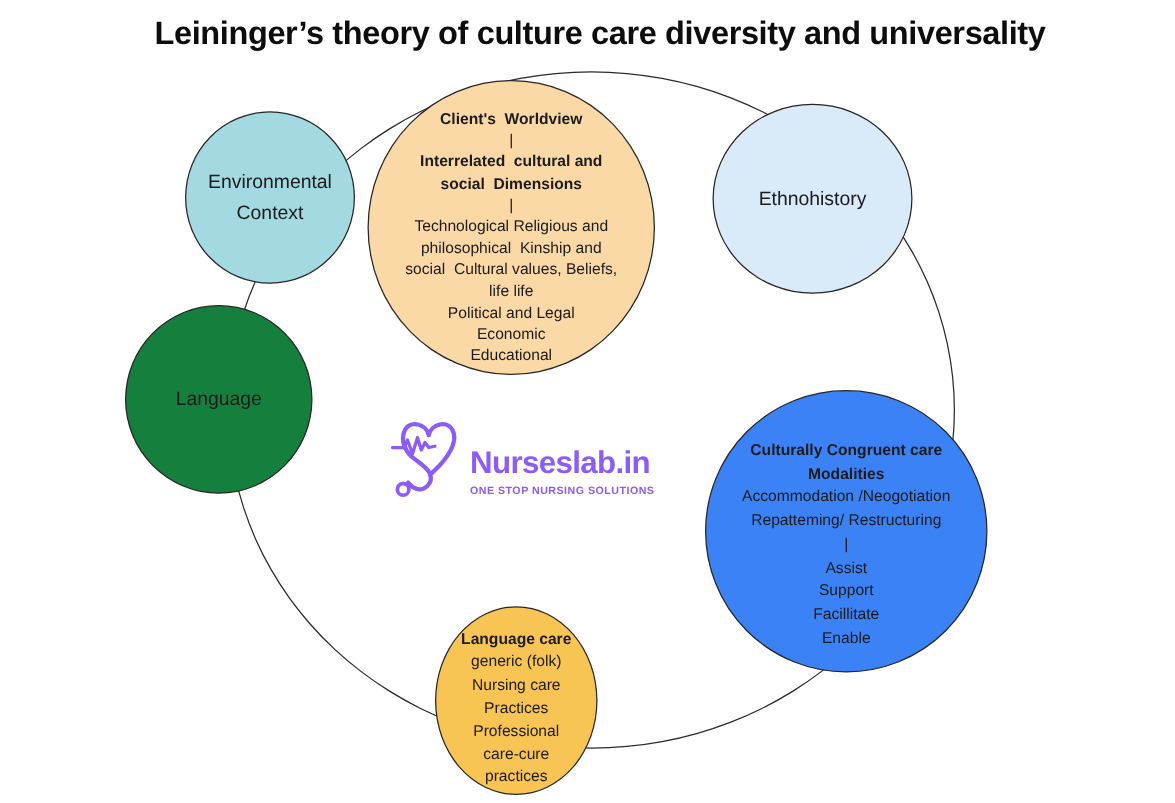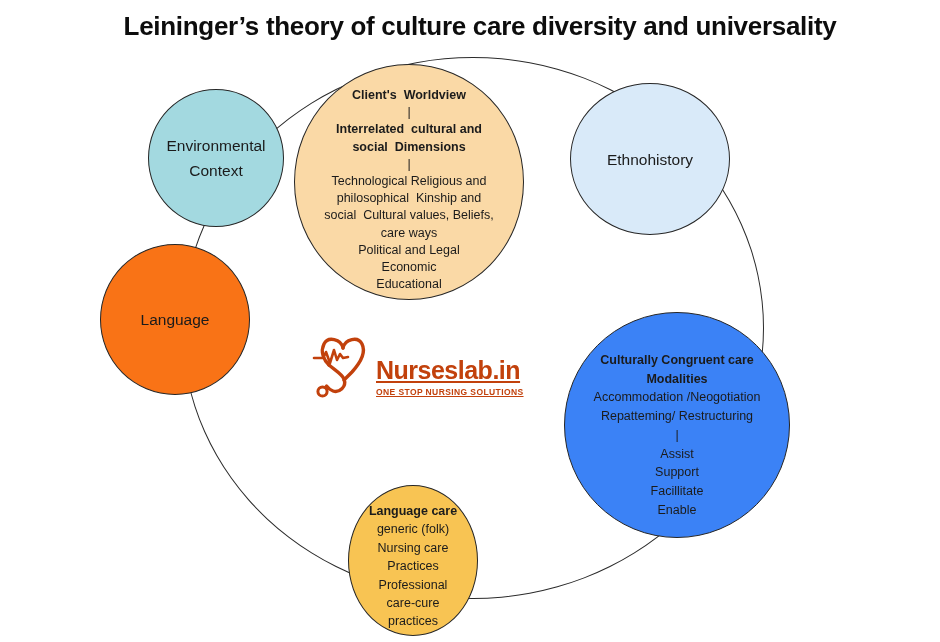--- a/index.html
+++ b/index.html
@@ -56,31 +56,31 @@
 
   <div class="node worldview" style="background-color: rgb(250, 217, 166);">
       <div class="line bold">Client's  Worldview</div>
       <div class="line">|</div>
       <div class="line bold">Interrelated  cultural and</div>
       <div class="line bold">social  Dimensions</div>
       <div class="line">|</div>
       <div class="line">Technological Religious and</div>
       <div class="line">philosophical  Kinship and</div>
       <div class="line">social  Cultural values, Beliefs,</div>
-      <div class="line">care ways</div>
+      <div class="line">life life</div>
       <div class="line">Political and Legal</div>
       <div class="line">Economic</div>
       <div class="line">Educational</div>
     </div>
 
   <div class="node label-node ethno" style="background-color: rgb(217, 234, 249); text-align: right;">
       <div class="line">Ethnohistory</div>
     </div>
 
-  <div class="node label-node language" style="background-color: #f97316;">
+  <div class="node label-node language" style="background-color: #15803d;">
       <div class="line">Language</div>
     </div>
 
   <div class="node modalities" style="background-color: #3b82f6;">
       <div class="line bold">Culturally Congruent care</div>
       <div class="line bold">Modalities</div>
       <div class="line">Accommodation /Neogotiation</div>
       <div class="line">Repatteming/ Restructuring</div>
       <div class="line">|</div>
       <div class="line">Assist</div>
@@ -92,21 +92,21 @@
   <div class="node culture" style="background-color: rgb(248, 196, 83);">
       <div class="line bold">Language care</div>
       <div class="line">generic (folk)</div>
       <div class="line">Nursing care</div>
       <div class="line">Practices</div>
       <div class="line">Professional</div>
       <div class="line">care-cure</div>
       <div class="line">practices</div>
     </div>
 
-  <div class="logo" style="color: #c2410c; text-decoration: underline;">
+  <div class="logo" style="color: #8b5cf6;">
     <svg class="logo-icon" width="62" height="72" viewBox="0 0 62 72" fill="none">
       <path d="M31 18 C33 9 46 6 50 14 C54 22 49 32 40 42 C37 45 34 48 32 50" stroke="currentColor" stroke-width="3.4" fill="none" stroke-linecap="round"></path>
       <path d="M31 18 C29 9 16 6 12 14 C8 22 12 30 17 35" stroke="currentColor" stroke-width="3.4" fill="none" stroke-linecap="round"></path>
       <path d="M17 35 C24 41 30 44 32 49 C35 57 27 63 21 61 C18 60 16 58 14.5 56" stroke="currentColor" stroke-width="3.4" fill="none" stroke-linecap="round"></path>
       <circle cx="10.5" cy="61.5" r="4.6" stroke="currentColor" stroke-width="3" fill="none"></circle>
       <polyline points="2,28 11,28 14,22 18,33 22,20 25,30 28,24 31,28 36,27" stroke="currentColor" stroke-width="2.6" fill="none" stroke-linecap="round" stroke-linejoin="round"></polyline>
     </svg>
     <div class="logo-text">
       <div class="brand">Nurseslab.in</div>
       <div class="tagline">ONE STOP NURSING SOLUTIONS</div>

